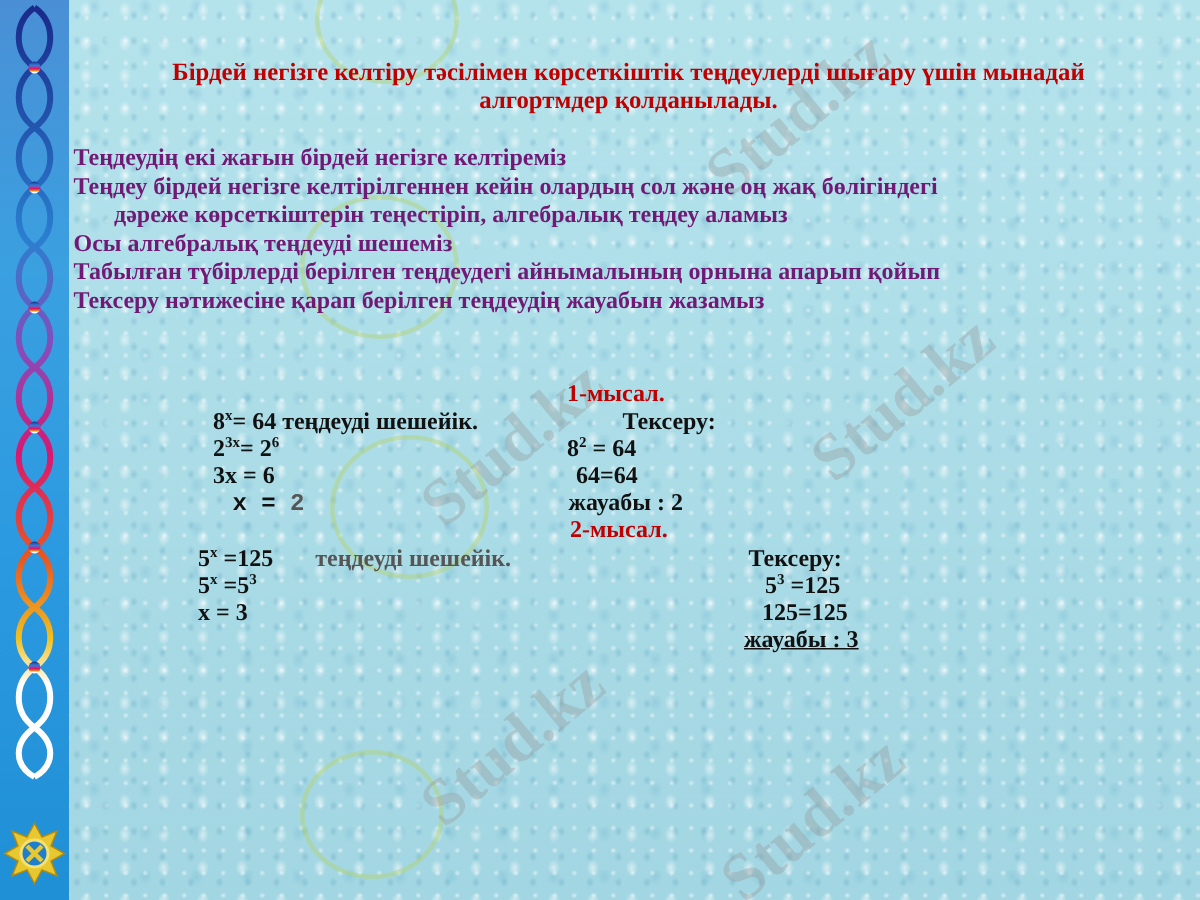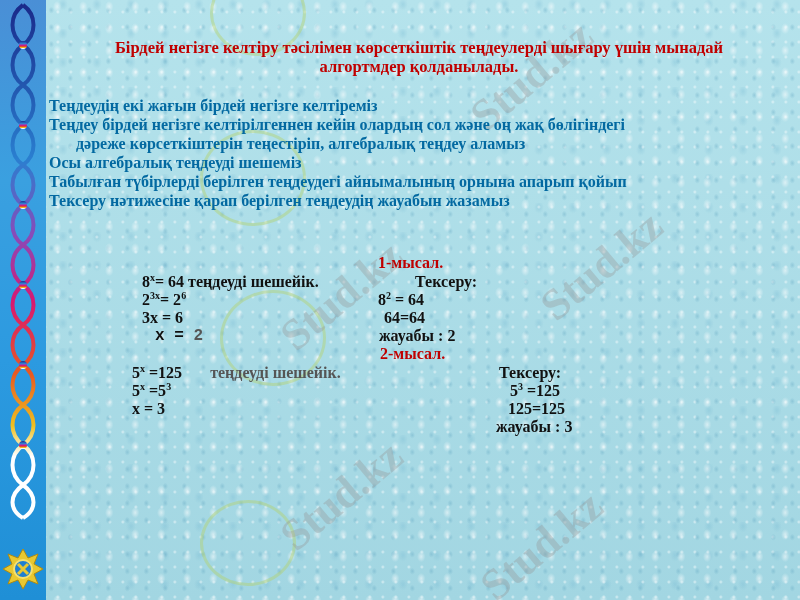--- a/index.html
+++ b/index.html
@@ -34,21 +34,21 @@
   .swirl {
     position: absolute; border: 3px solid rgba(180,210,110,0.45); border-radius: 50%;
     pointer-events: none;
   }
   .content { position: absolute; left: 48px; top: 0; right: 0; bottom: 0; }
   .title {
     position: absolute; left: 10px; right: 20px; top: 38px;
     text-align: center; color: #c00000; font-weight: bold; font-size: 16.5px; line-height: 19px;
   }
   .steps { position: absolute; left: 1px; top: 96px; width: 740px; }
-  .step { font-weight: bold; font-size: 16px; line-height: 19px; color: #0369a1; }
+  .step { font-weight: bold; font-size: 16px; line-height: 19px; color: #701a75; }
   .step .cont { display: block; padding-left: 27px; }
   .ex-title {
     position: absolute; color: #c00000; font-weight: bold; font-size: 16px;
   }
   .ex-line { position: absolute; font-weight: bold; font-size: 16px; color: #111; white-space: nowrap; line-height: 18px; }
   .grey { color: #555; }
   sup { font-size: 10px; line-height: 0; vertical-align: 6px; }
 </style>
 </head>
 <body>
@@ -139,14 +139,14 @@
   <div class="ex-line" style="left:84px;top:382px;">
     <span>5</span><sup>x</sup><span> =5</span><sup>3</sup>
   </div>
   <div class="ex-line" style="left:84px;top:400px;">x = 3</div>
 
   <div class="ex-line" style="left:451px;top:364px;">Тексеру:</div>
   <div class="ex-line" style="left:462px;top:382px;">
     <span>5</span><sup>3</sup><span> =125</span>
   </div>
   <div class="ex-line" style="left:460px;top:400px;">125=125</div>
-  <div class="ex-line" style="left:448px;top:418px;">жауабы :  3</div>
+  <div class="ex-line" style="left:448px;top:418px;text-decoration:underline;">жауабы :  3</div>
 </div>
 
 </body></html>

